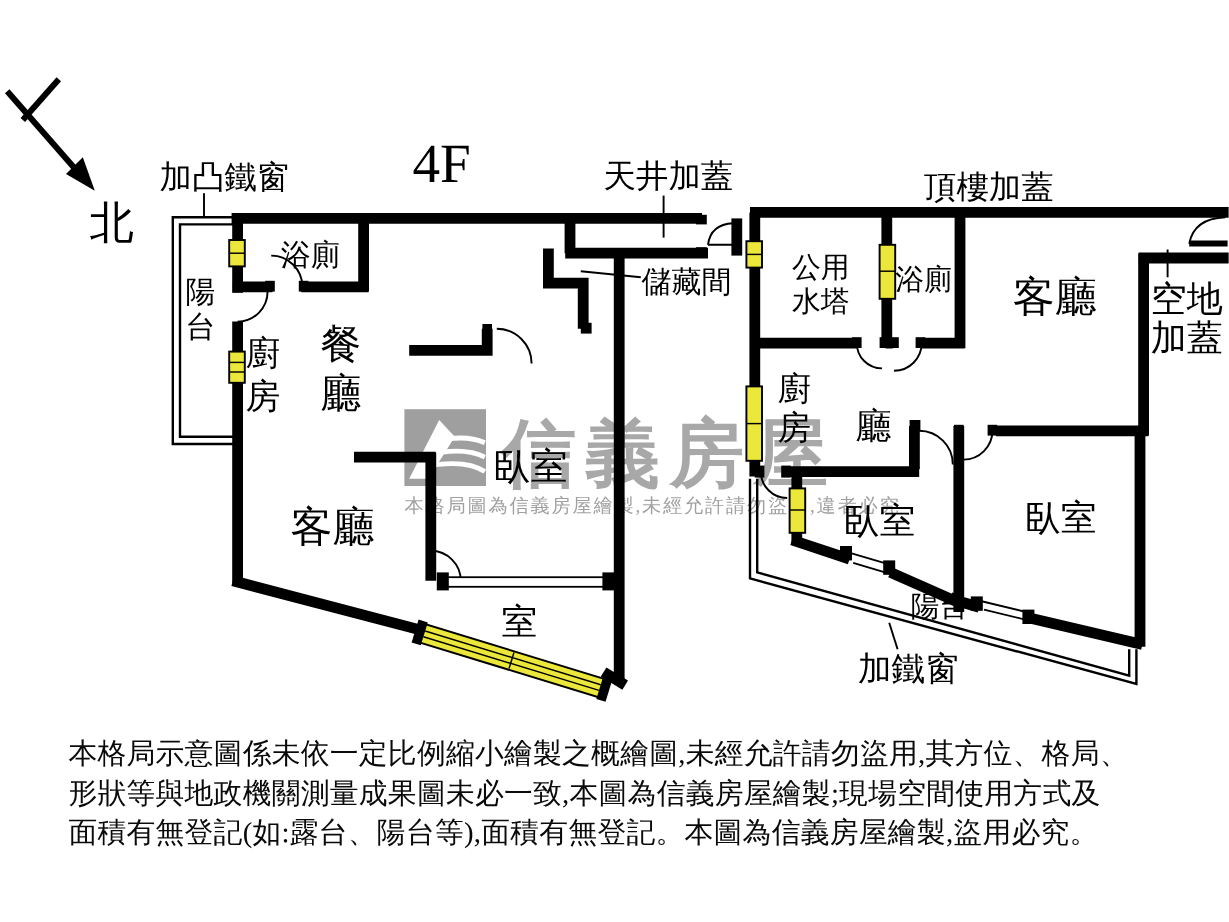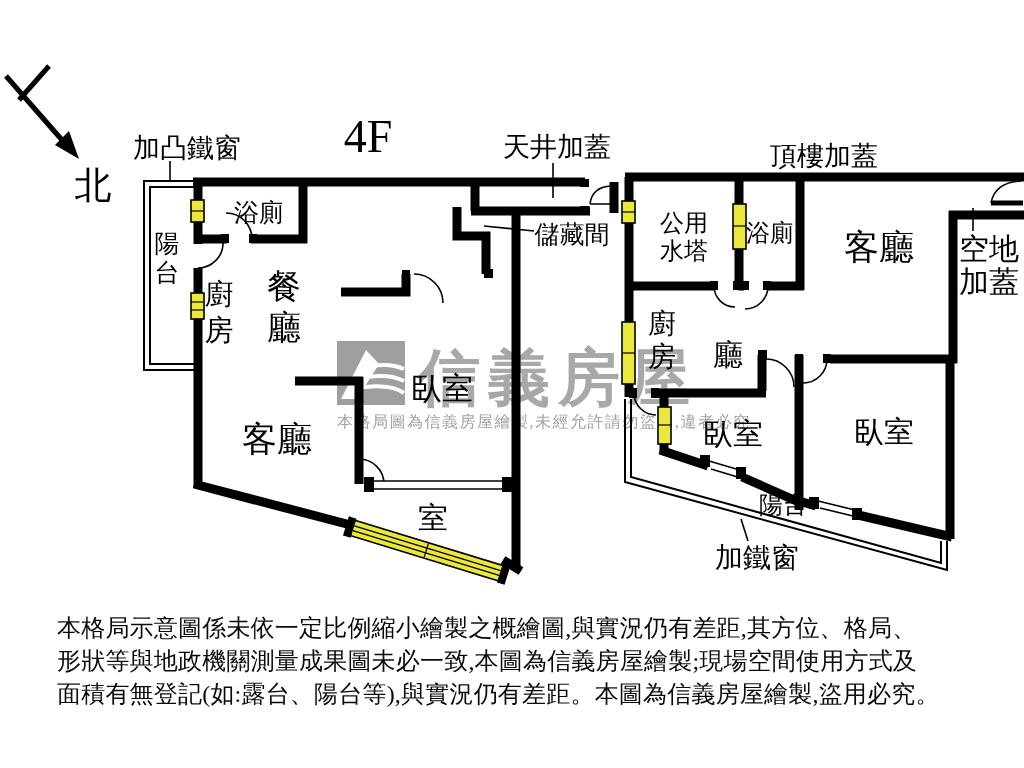--- a/index.html
+++ b/index.html
@@ -205,16 +205,16 @@
     <text x="728" y="365" font-size="30" text-anchor="middle" class="lbl">廳</text>
     <text x="733" y="444" font-size="30" text-anchor="middle" class="lbl">臥室</text>
     <text x="884" y="442" font-size="30" text-anchor="middle" class="lbl">臥室</text>
     <text x="783" y="513" font-size="24" text-anchor="middle" class="lbl">陽台</text>
     <text x="757" y="567" font-size="28" text-anchor="middle" class="lbl">加鐵窗</text>
     <line x1="748" y1="541" x2="741" y2="519" class="ptr"></line>
   </g>
 </svg>
 
 
-<div class="disc" style="top:612px">本格局示意圖係未依一定比例縮小繪製之概繪圖,與實況仍有差距,其方位、格局、</div>
+<div class="disc" style="top:612px">本格局示意圖係未依一定比例縮小繪製之概繪圖,未經允許請勿盜用,其方位、格局、</div>
 <div class="disc" style="top:645px">形狀等與地政機關測量成果圖未必一致,本圖為信義房屋繪製;現場空間使用方式及</div>
-<div class="disc" style="top:678px">面積有無登記(如:露台、陽台等),與實況仍有差距。本圖為信義房屋繪製,盜用必究。</div>
+<div class="disc" style="top:678px">面積有無登記(如:露台、陽台等),面積有無登記。本圖為信義房屋繪製,盜用必究。</div>
 </div>
 
 </body></html>

